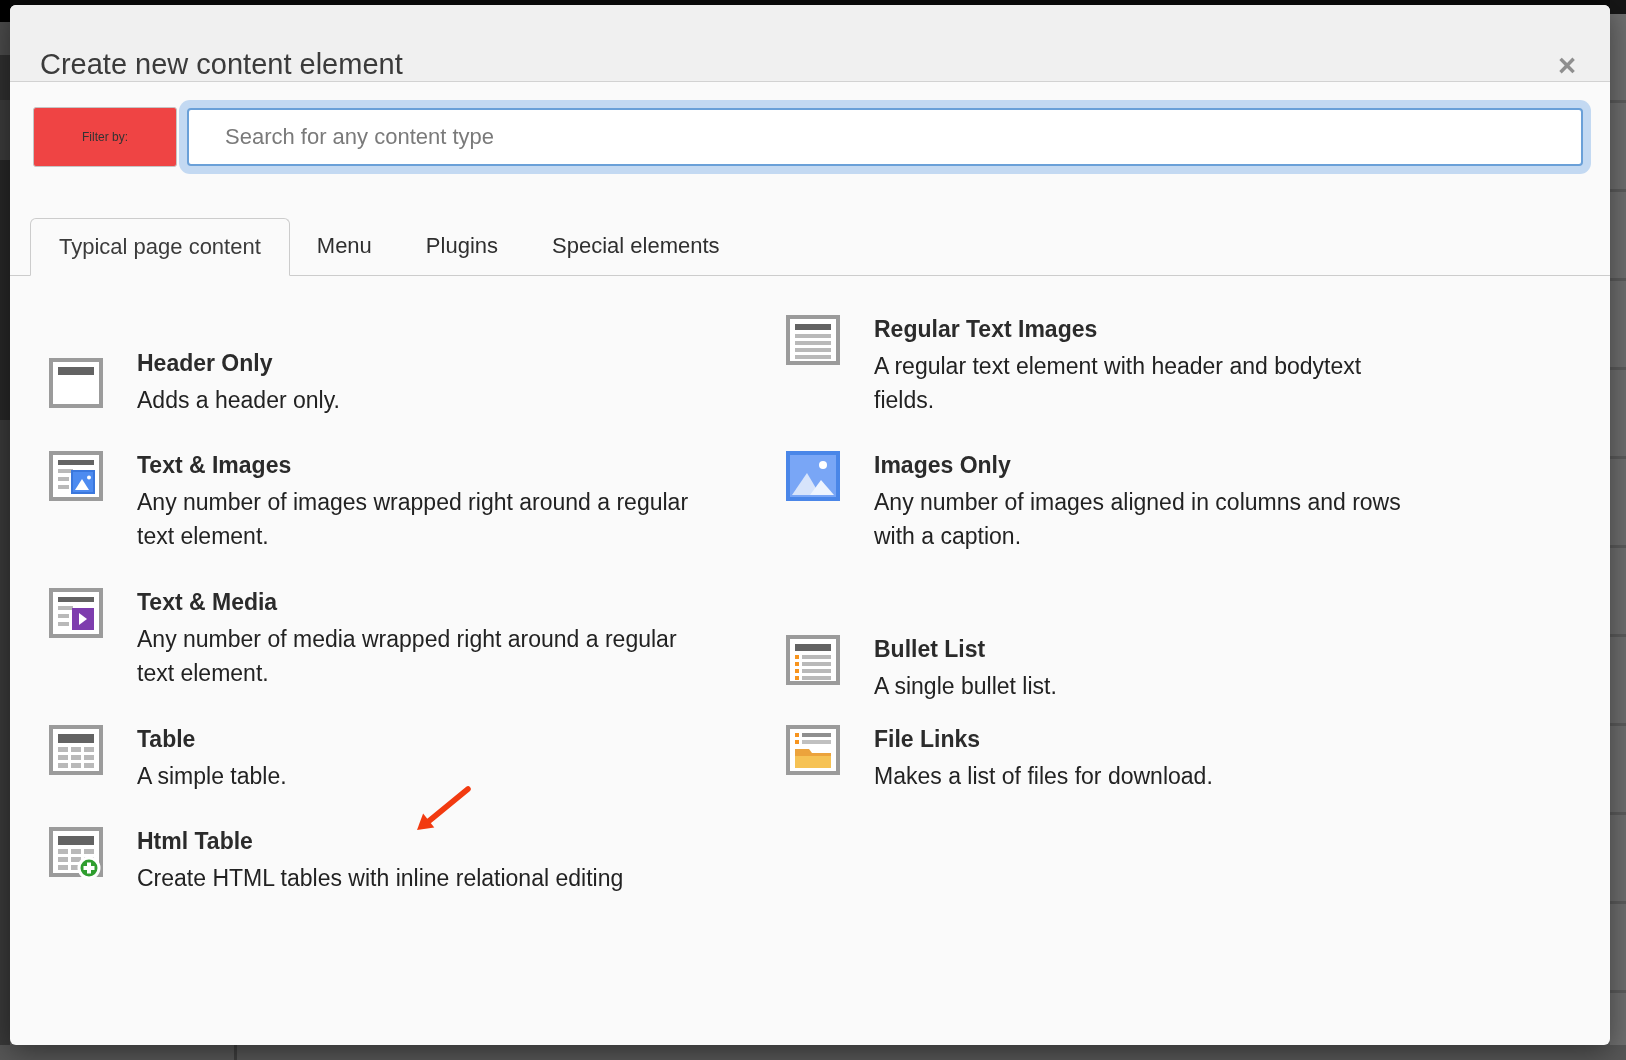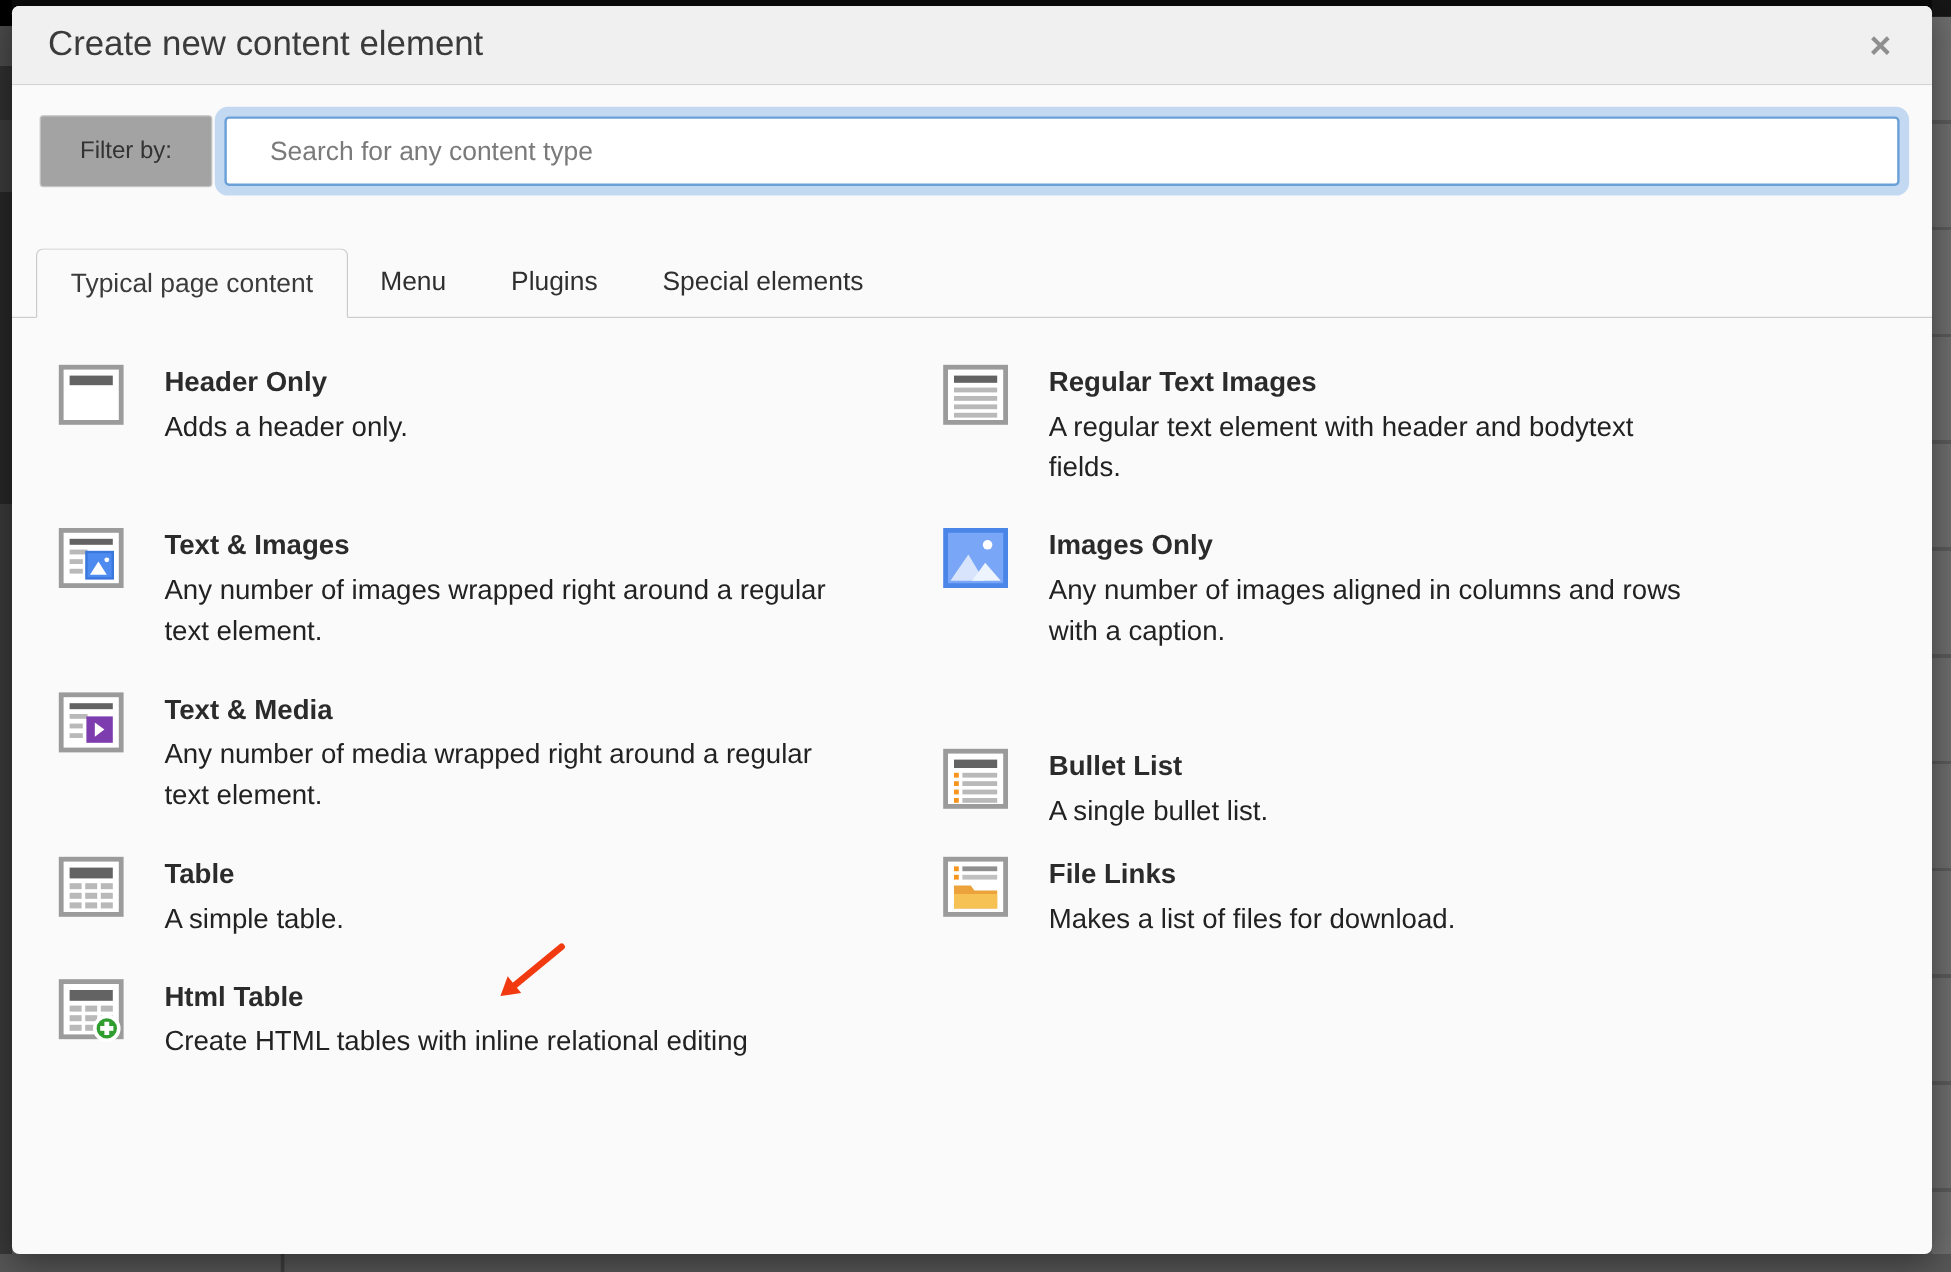--- a/index.html
+++ b/index.html
@@ -21,37 +21,37 @@
   .bg-bottom-line { position:absolute; left:234px; top:1045px; width:3px; height:15px; background:#3e3e3e; }
 
   
   .modal {
     position:absolute; left:10px; top:5px; width:1600px; height:1040px;
     background:#fafafa; border-radius:6px;
     box-shadow:0 6px 30px rgba(0,0,0,.45);
     z-index:2;
   }
   .modal-header {
-    height:66px; background:#f0f0f0; border-bottom:1px solid #d2d2d2;
+    height:77px; background:#f0f0f0; border-bottom:1px solid #d2d2d2;
     border-radius:6px 6px 0 0;
-    display:flex; align-items:center; padding:0 34px 0 30px;
+    display:flex; align-items:flex-end; padding:0 34px 0 30px;
   }
   .modal-title { font-size:29px; font-weight:400; color:#3b3b3b; }
   .close-btn {
     margin-left:auto; background:none; border:none; cursor:pointer;
     font-size:31px; line-height:1; color:#8f8f8f; font-weight:600;
     font-family:"Liberation Sans", sans-serif;
   }
 
   
   .filter-row { display:flex; align-items:center; margin:16px 0 0 23px; height:78px; }
   .filter-label {
-    width:144px; height:60px; background:#a3a3a3; border:1px solid #c5c5c5;
+    width:144px; height:60px; background:#ef4444; border:1px solid #c5c5c5;
     border-radius:3px; display:flex; align-items:center; justify-content:center;
-    font-size:20px; color:#333;
+    font-size:12px; color:#333;
   }
   .search-input {
     margin-left:10px; width:1396px; height:58px;
     border:2px solid #6aa0d8; border-radius:4px;
     box-shadow:0 0 0 8px #c3d9f2;
     font-size:22px; color:#333; padding:0 36px;
     font-family:"Liberation Sans", sans-serif;
     background:#fff; outline:none;
   }
   .search-input::placeholder { color:#7a7a7a; }
@@ -108,21 +108,21 @@
   </div>
 
   <div class="tabs" id="tabs">
       <div class="tab active">Typical page content</div>
       <div class="tab">Menu</div>
       <div class="tab">Plugins</div>
       <div class="tab">Special elements</div>
     </div>
 
   <div class="items-grid" id="grid">
-      <div class="item" style="grid-area: 1 / 1;">
+      <div class="item" style="grid-area: 1 / 1; align-items: center;">
         <span class="icon">
           <svg width="54" height="50" viewBox="0 0 54 50">
             <rect x="2" y="2" width="50" height="46" fill="#fff" stroke="#9b9b9b" stroke-width="4"></rect>
             <rect x="9" y="9" width="36" height="8" fill="#636363"></rect>
           </svg>
         </span>
         <span class="text">
           <span class="title">Header Only</span>
           <span class="desc">Adds a header only.</span>
         </span>

